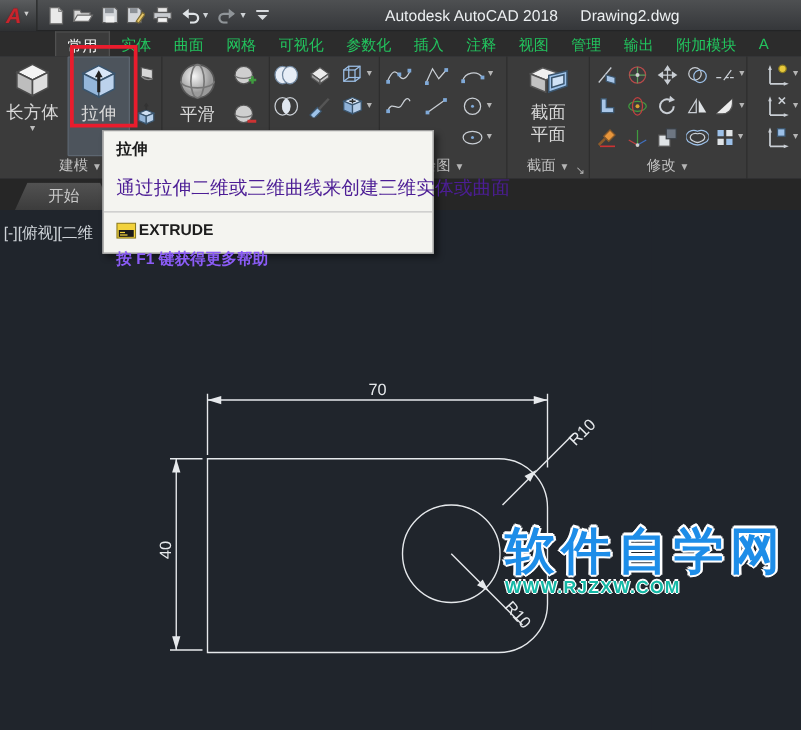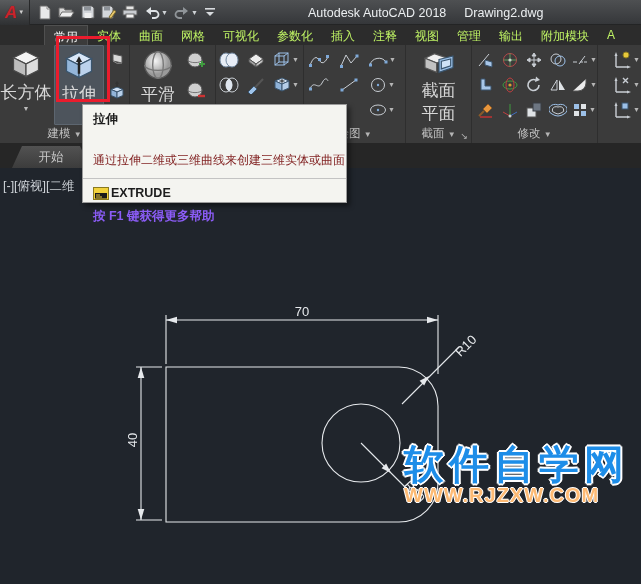--- a/index.html
+++ b/index.html
@@ -18,66 +18,66 @@
   .qat{display:flex;align-items:center;gap:6px;margin-left:8px;}
   .qat .qi{display:flex;align-items:center;}
   .qat svg{display:block;}
   .qcaret{color:#cfd3d6;font-size:7px;margin-left:1px;}
   .titletext{position:absolute;left:308px;top:0;height:25px;display:flex;align-items:center;gap:18px;
     color:#eceff1;font-size:12.5px;}
 
   
   .tabbar{position:absolute;left:0;top:25px;width:641px;height:20px;background:#2c2c2c;
     display:flex;align-items:flex-start;padding-left:44px;gap:0;overflow:hidden;}
-  .rtab{color:#bef264;font-size:12px;padding:3px 9px 2px 9px;white-space:nowrap;cursor:default;}
+  .rtab{color:#22c55e;font-size:12px;padding:3px 9px 2px 9px;white-space:nowrap;cursor:default;}
   .rtab.active{background:#3b3b3b;color:#f5f5f5;border:1px solid #505050;border-bottom:none;}
 
   
   .ribbon{position:absolute;left:0;top:45px;width:641px;height:98px;background:#3b3b3b;
     display:flex;overflow:hidden;}
   .panel{position:relative;height:98px;border-right:1px solid #2e2e2e;flex:0 0 auto;}
   .pbody{position:absolute;left:0;top:0;right:0;height:80px;display:flex;}
   .plabel{position:absolute;left:0;right:0;bottom:0;height:18px;line-height:17px;
     text-align:center;color:#c2c2c2;font-size:11.5px;white-space:nowrap;}
   .plabel .caret{font-size:8px;color:#b5b5b5;}
   .slideout{position:absolute;right:3px;bottom:2px;color:#b5b5b5;font-size:9px;line-height:1;}
   .bigbtn{display:flex;flex-direction:column;align-items:center;padding-top:4px;}
-  .bigbtn .lbl{color:#d8d8d8;font-size:17px;margin-top:2px;white-space:nowrap;}
+  .bigbtn .lbl{color:#d8d8d8;font-size:14px;margin-top:2px;white-space:nowrap;}
   .bigbtn .bcaret{color:#bcbcbc;font-size:7px;margin-top:1px;}
   .btn-extrude{background:#4d545c;border:1px solid #5d6670;border-radius:1px;}
   .smallcol{display:flex;flex-direction:column;justify-content:flex-start;gap:6px;padding-top:6px;}
   .grid{display:grid;grid-auto-rows:25px;align-items:center;justify-items:center;padding-top:2px;}
   .cell{display:flex;align-items:center;}
   .mini-caret{color:#b5b5b5;font-size:7px;margin-left:1px;}
 
   
   .filetabs{position:absolute;left:0;top:143px;width:641px;height:25px;background:#262626;}
   .ftab{position:absolute;left:12px;top:3px;width:78px;height:22px;
     background:linear-gradient(#525252,#3c3c3c);
     clip-path:polygon(10px 0,68px 0,78px 22px,0 22px);
     color:#c9c9c9;font-size:12.5px;display:flex;align-items:center;justify-content:center;}
 
   
   .canvas{position:absolute;left:0;top:168px;width:521px;height:416px;background:#20252c;}
   .vplabel{position:absolute;left:3px;top:10px;color:#ced3d8;font-size:12.5px;}
   .geom{position:absolute;left:0;top:0;}
-  .watermark{position:absolute;left:404px;top:276px;line-height:1;}
+  .watermark{position:absolute;left:404px;top:253px;line-height:1;}
   .wm1{font-size:40px;font-weight:bold;letter-spacing:5px;color:#1d8de8;white-space:nowrap;
     text-shadow:-2px 0 #fff,2px 0 #fff,0 -2px #fff,0 2px #fff,-1px -1px #fff,1px -1px #fff,-1px 1px #fff,1px 1px #fff;}
-  .wm2{font-size:20px;font-weight:bold;letter-spacing:1px;color:#fdba74;margin-top:1px;white-space:nowrap;
+  .wm2{font-size:14px;font-weight:bold;letter-spacing:1px;color:#14b8a6;margin-top:1px;white-space:nowrap;
     text-shadow:-1px 0 #fff,1px 0 #fff,0 -1px #fff,0 1px #fff;}
 
   
   .redbox{position:absolute;left:56px;top:36px;width:54px;height:66px;
     border:3px solid #ea1c2d;z-index:40;}
   .tooltip{position:absolute;left:82px;top:104px;width:265px;height:99px;background:#f4f4f0;
     border:1px solid #9b9b9b;box-shadow:3px 3px 5px rgba(0,0,0,.45);z-index:50;
     padding:6px 10px;color:#1d1d1d;}
   .tt-title{font-size:12.5px;font-weight:bold;}
-  .tt-desc{font-size:12px;margin-top:24px;color:#7f1d1d;white-space:nowrap;}
+  .tt-desc{font-size:15px;margin-top:13px;color:#4c1d95;white-space:nowrap;}
   .tt-div{border-top:1px solid #c3c3c3;margin:9px -10px 0 -10px;}
   .tt-cmd{display:flex;align-items:center;gap:2px;margin-top:7px;font-size:12.5px;font-weight:bold;}
   .tt-help{margin-top:8px;font-size:12.5px;font-weight:bold;color:#8b5cf6;}
 </style>
 </head>
 <body>
 
 <div id="app">
 
   <div class="titlebar">

